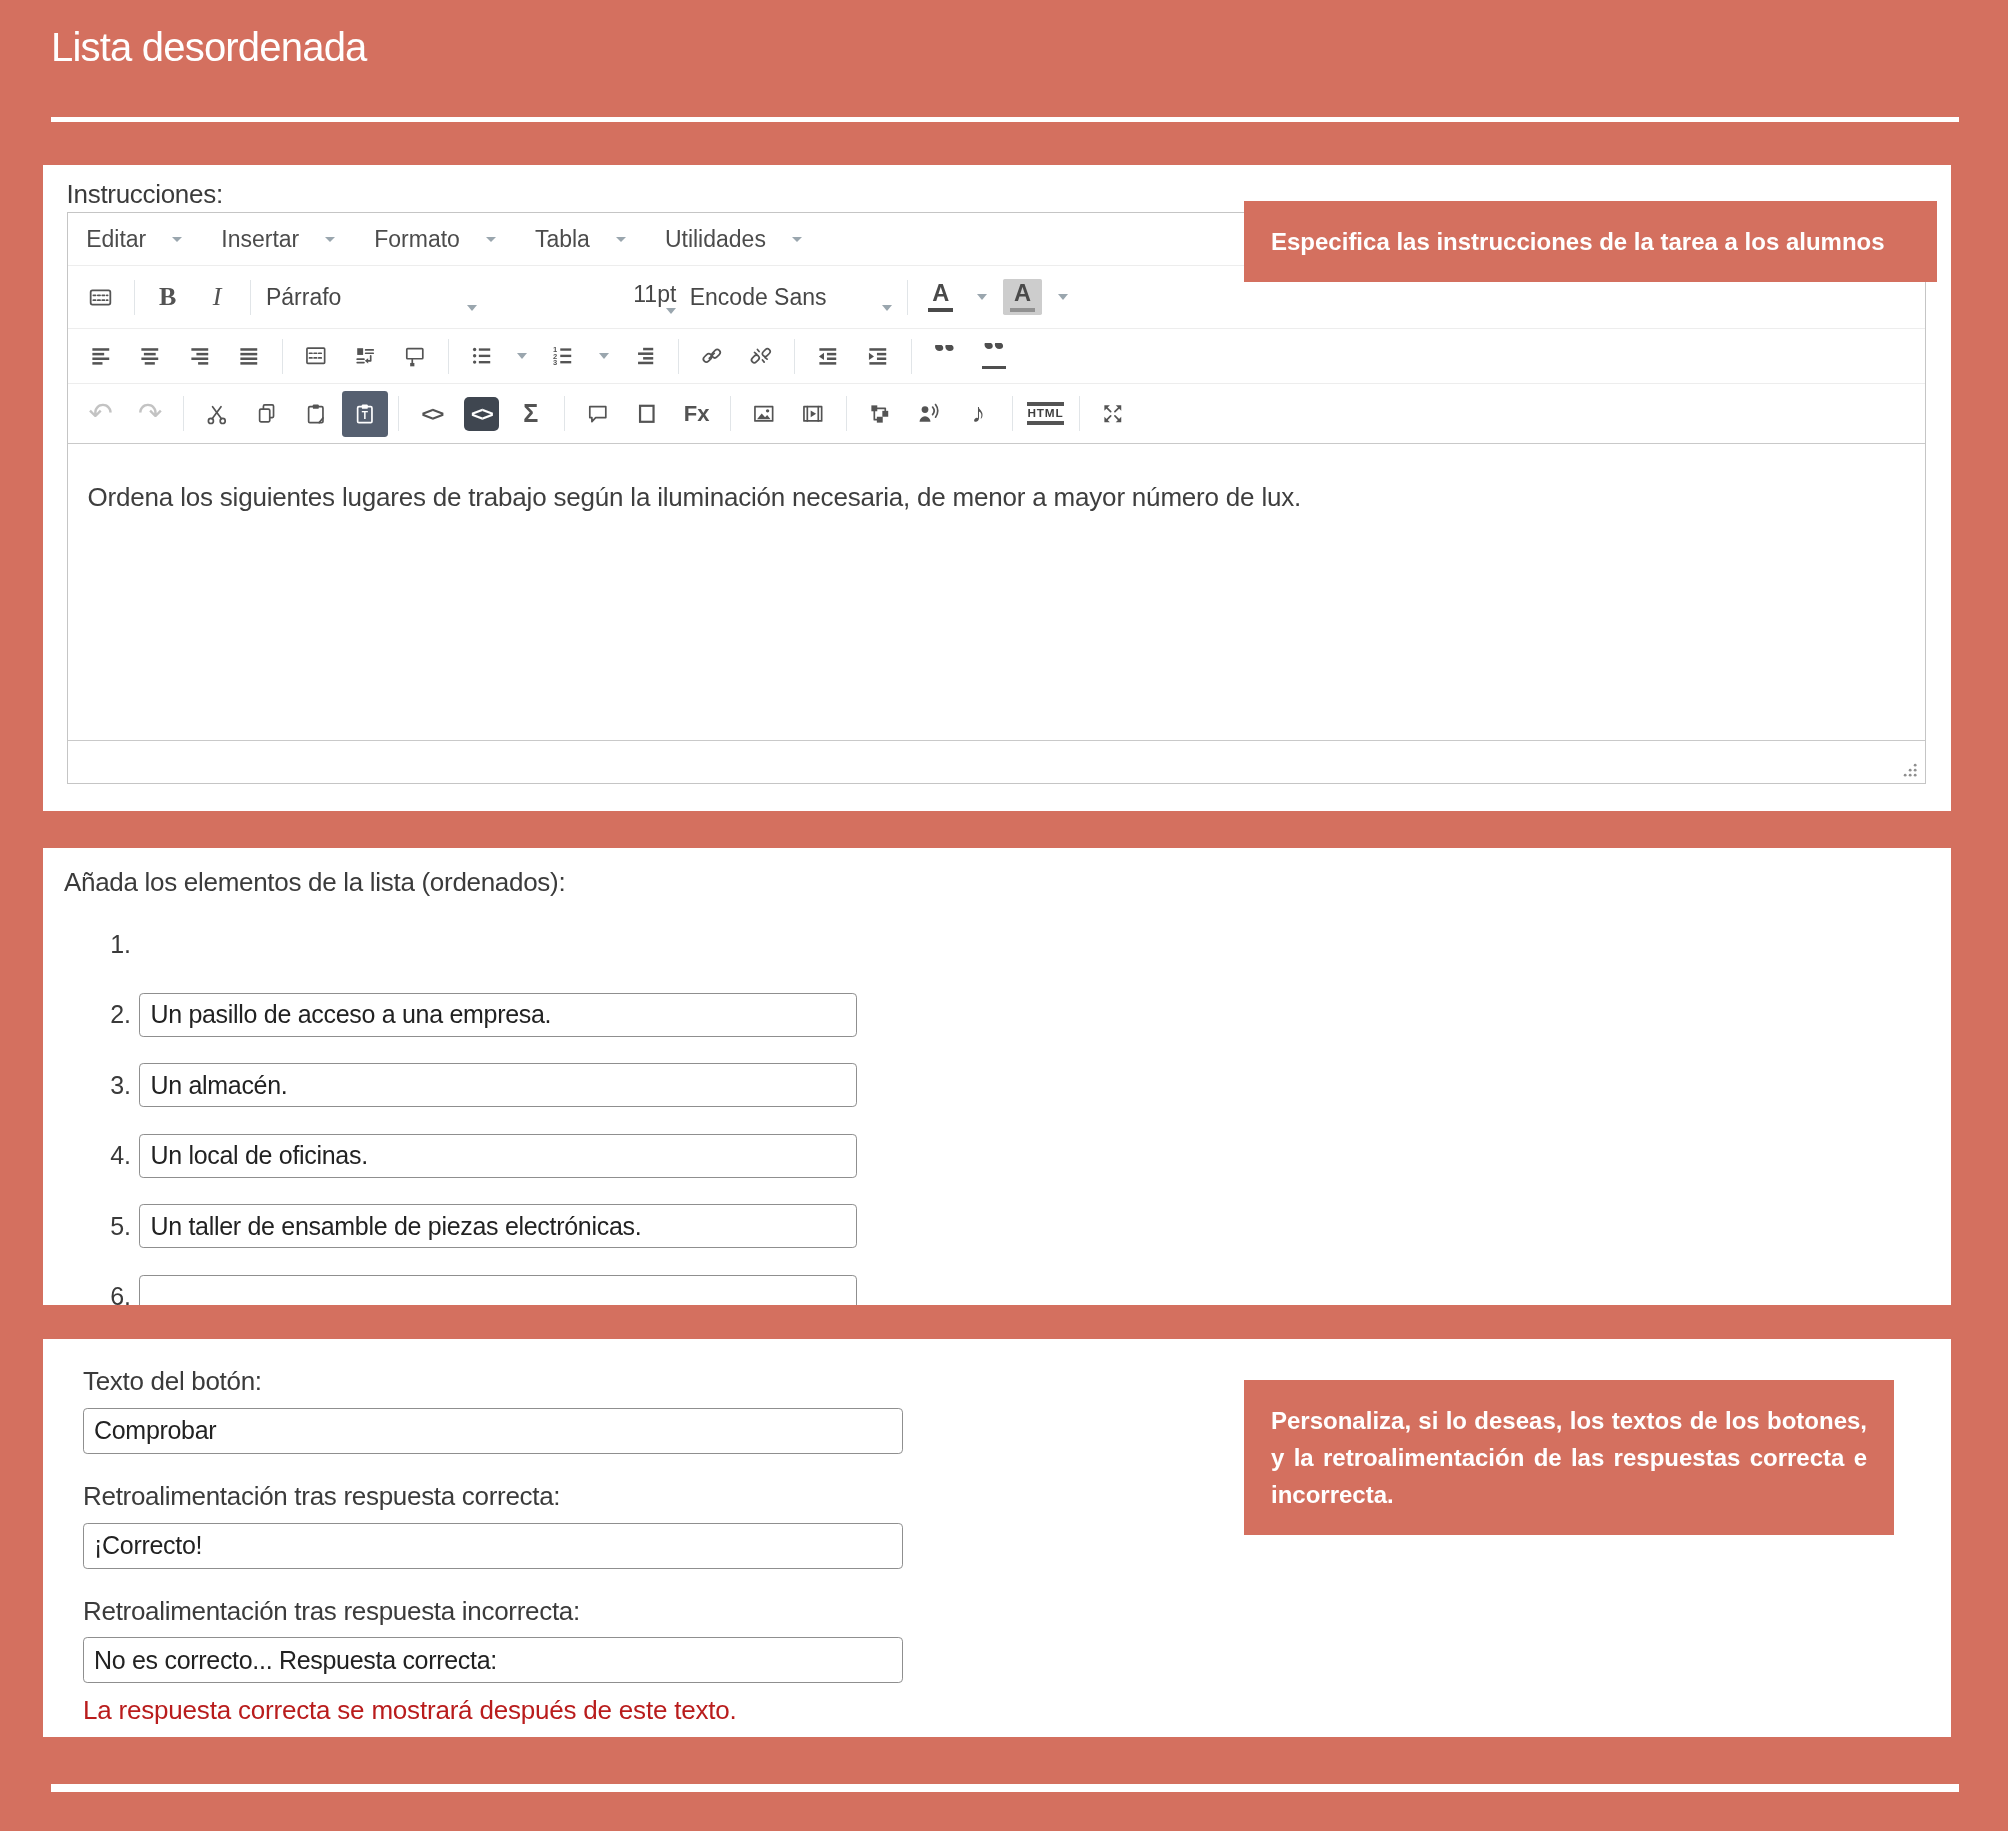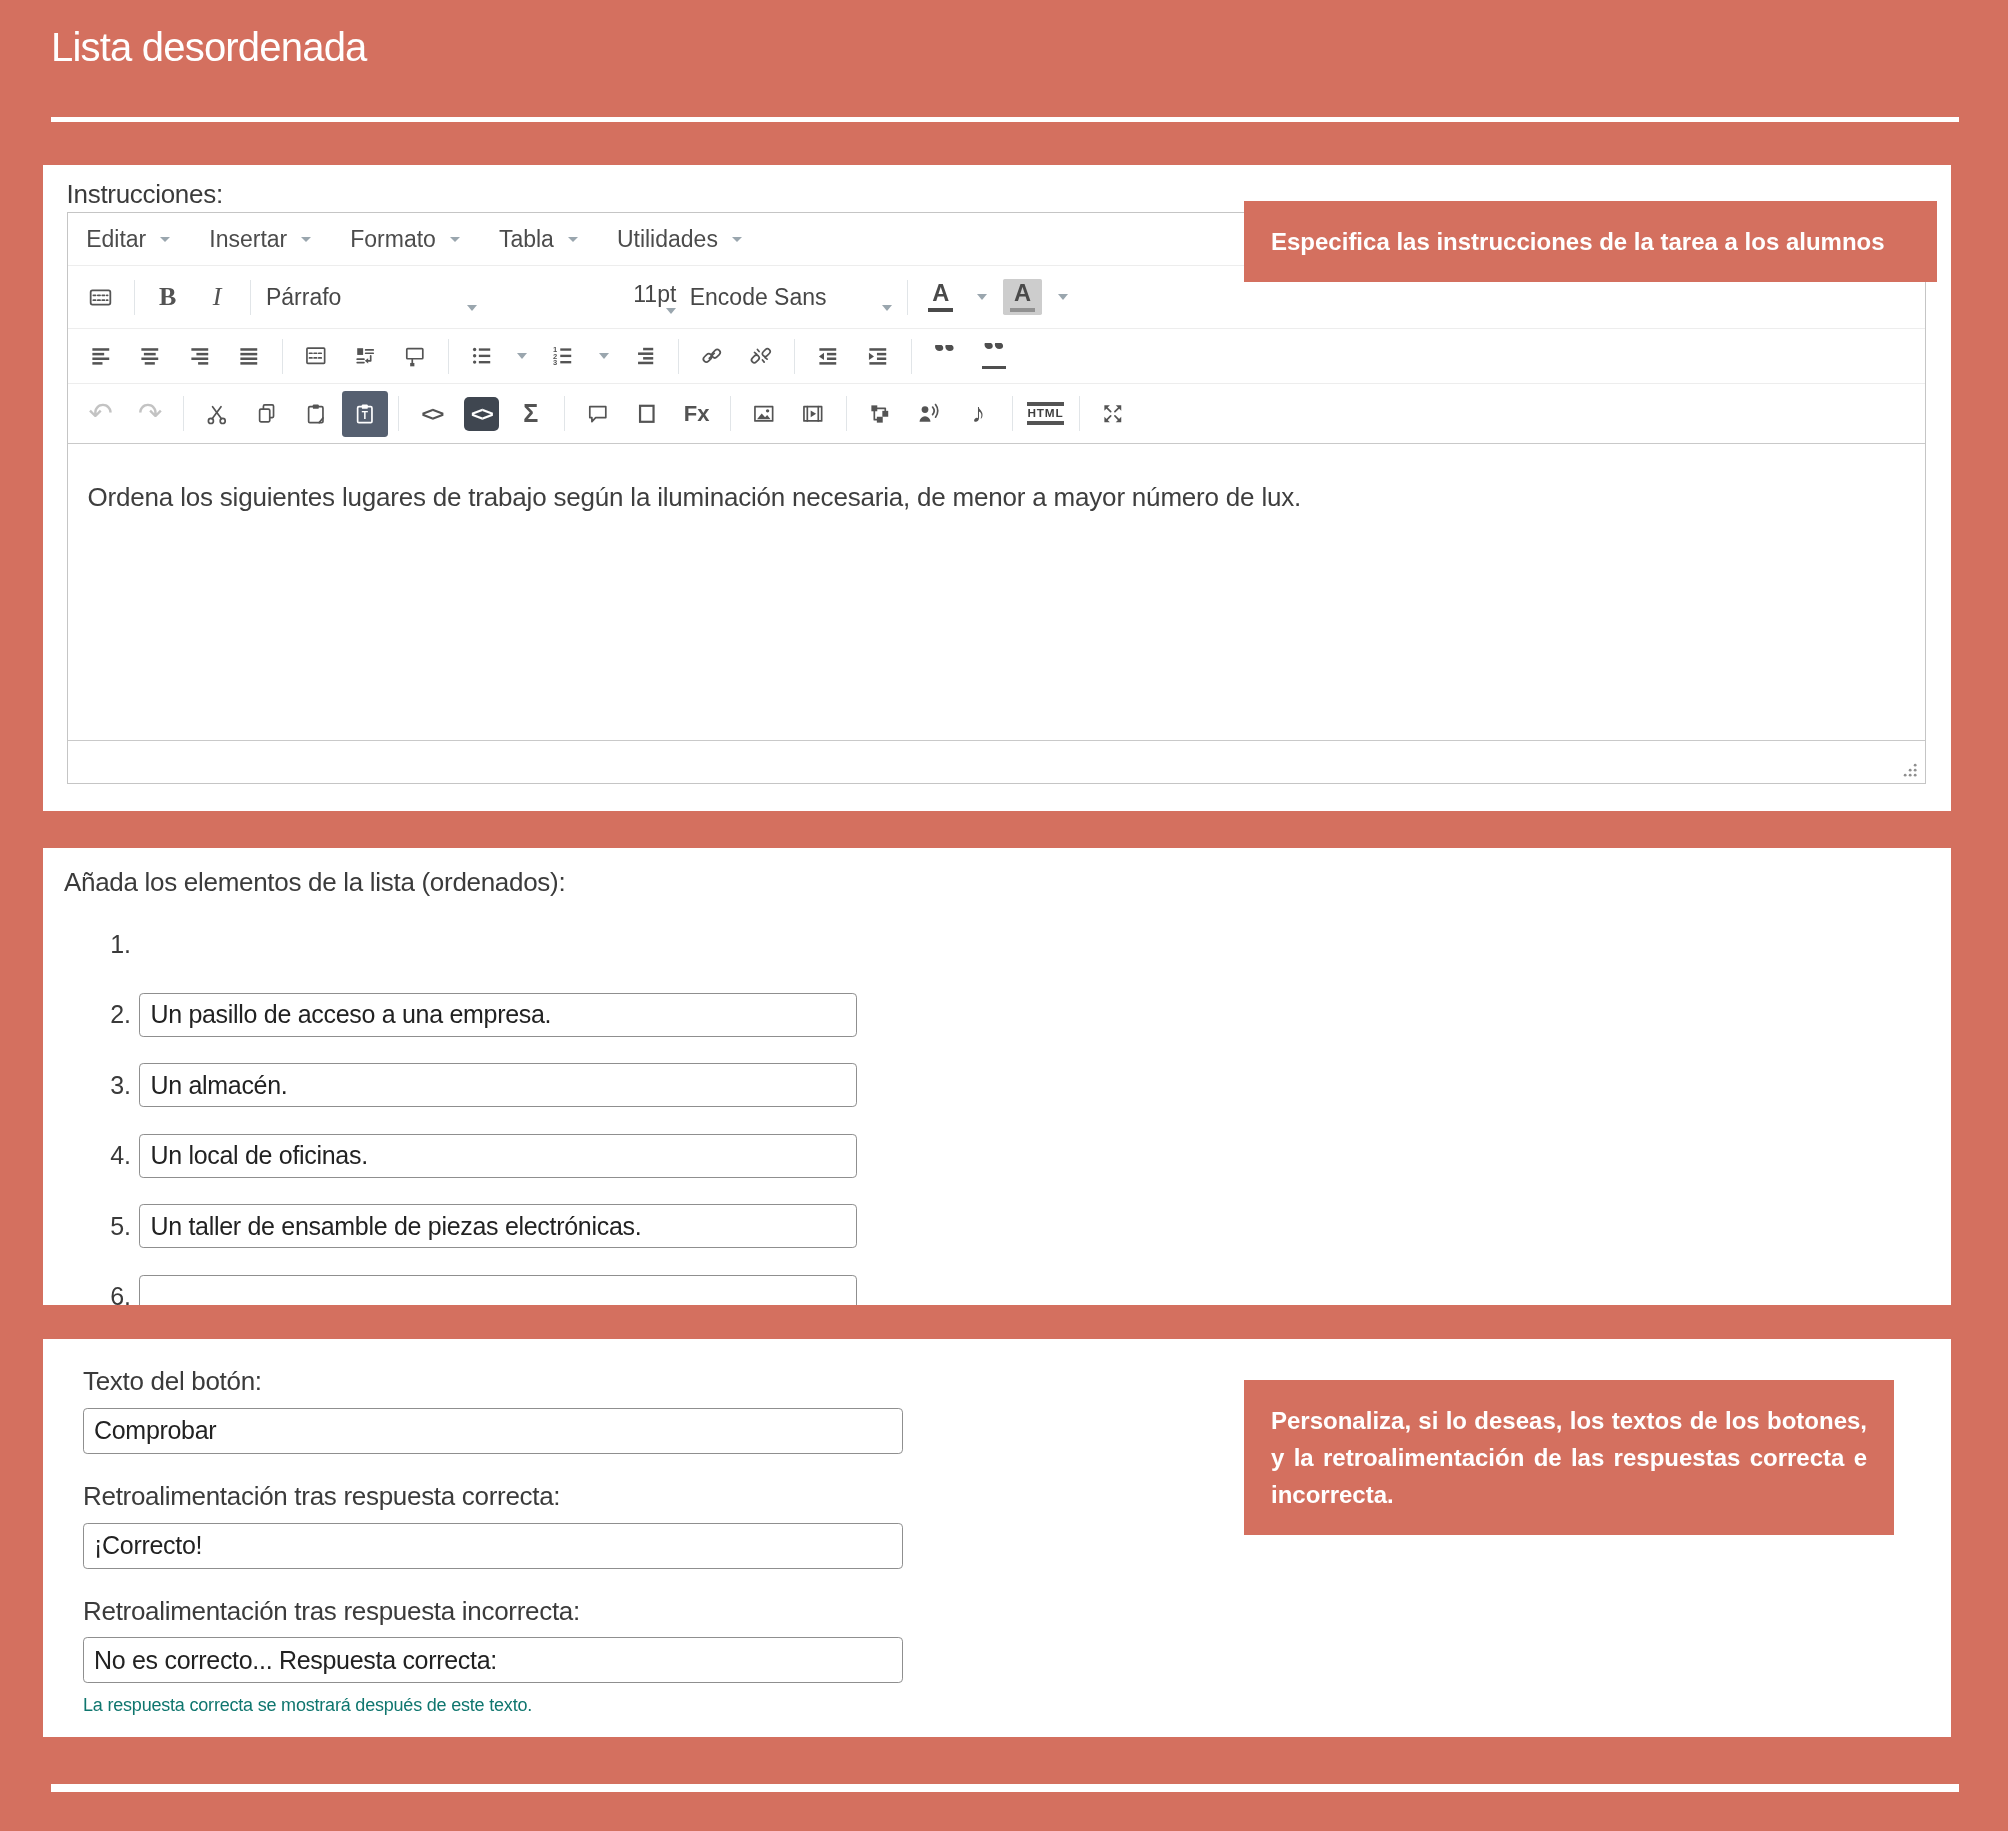--- a/index.html
+++ b/index.html
@@ -22,21 +22,21 @@
 
   
   .callout{position:absolute;background:#d4705f;color:#fff;font-weight:bold;font-size:24px;z-index:5;box-sizing:border-box;}
   .callout1{left:1244px;top:201px;width:693px;height:81px;display:flex;align-items:center;padding:0 27px;}
   .callout2{left:1244px;top:880px;width:693px;height:81px;display:flex;align-items:center;padding:0 27px;}
   .callout3{left:1244px;top:1380px;width:650px;padding:22px 27px;text-align:justify;line-height:37px;}
 
   
   .editor{position:absolute;left:23.6px;top:47px;width:1859px;height:572px;border:0.8px solid #c5c5c5;background:#fff;display:flex;flex-direction:column;box-sizing:border-box;}
   .menubar{height:52px;display:flex;align-items:center;padding-left:18.6px;border-bottom:0.8px solid #ededed;flex:none;}
-  .menu-item{display:flex;align-items:center;gap:14px;margin-right:39px;font-size:23px;color:#4c4c4c;cursor:default;}
+  .menu-item{display:flex;align-items:center;gap:26px;margin-right:39px;font-size:23px;color:#4c4c4c;cursor:default;}
   .mcaret{width:0;height:0;border-left:5px solid transparent;border-right:5px solid transparent;border-top:5.9px solid #9aa6ae;}
   .toolbar{display:flex;align-items:center;padding-left:8.4px;border-bottom:0.8px solid #ededed;flex:none;}
   .t1{height:62px;} .t2{height:54px;} .t3{height:59px;border-bottom:0.8px solid #c9c9c9;}
   .tb-btn{min-width:46px;height:46px;display:flex;align-items:center;justify-content:center;margin:0 1.7px;color:#535353;border-radius:3.4px;}
   .sep{width:0.8px;height:35px;background:#e1e5e8;margin:0 8.4px;flex:none;}
   .g{font-size:24.5px;color:#535353;}
   .gb{font-weight:bold;font-family:"Liberation Serif",serif;font-size:26px;}
   .gi{font-style:italic;font-family:"Liberation Serif",serif;font-size:26px;}
   .gcode{font-weight:bold;font-size:21px;letter-spacing:-1.7px;}
   .gdark{background:#3f4650;color:#fff;border-radius:5px;width:35px;height:34px;display:flex;align-items:center;justify-content:center;}
@@ -66,21 +66,21 @@
   .items{position:absolute;left:0;top:73px;width:100%;}
   .item{display:flex;align-items:center;height:46px;margin-bottom:24.5px;}
   .item .num{width:88px;text-align:right;padding-right:8.4px;font-size:25px;color:#3a3a3a;flex:none;}
   .item input{width:718px;height:44px;border:1.7px solid #8f8f8f;border-radius:4.2px;font-size:25px;padding:0 10px;color:#222;font-family:"Liberation Sans",sans-serif;box-sizing:border-box;letter-spacing:-0.3px;}
 
   
   .panel3 .inner{padding:27px 0 0 40px;}
   .flabel{font-size:26px;color:#3b3b3b;height:30px;margin-bottom:11.8px;letter-spacing:-0.3px;}
   .finput{display:block;width:820px;height:46px;border:1.7px solid #8f8f8f;border-radius:4.2px;font-size:25px;padding:0 10px;color:#222;font-family:"Liberation Sans",sans-serif;box-sizing:border-box;margin-bottom:27px;letter-spacing:-0.3px;}
   .fi3{margin-bottom:11.8px;}
-  .helper{font-size:18px;color:#0f766e;letter-spacing:-0.2px;}
+  .helper{font-size:26px;color:#b91c1c;letter-spacing:-0.2px;}
 
   svg.i{display:block;}
   svg.i .st{fill:none;stroke:#545454;stroke-width:2;stroke-linecap:round;stroke-linejoin:round;}
   svg.i .fl{fill:#545454;stroke:none;}
   svg.i .stw{fill:none;stroke:#ffffff;stroke-width:2;stroke-linecap:round;stroke-linejoin:round;}
 </style>
 </head>
 <body>
 
 <div id="page">

